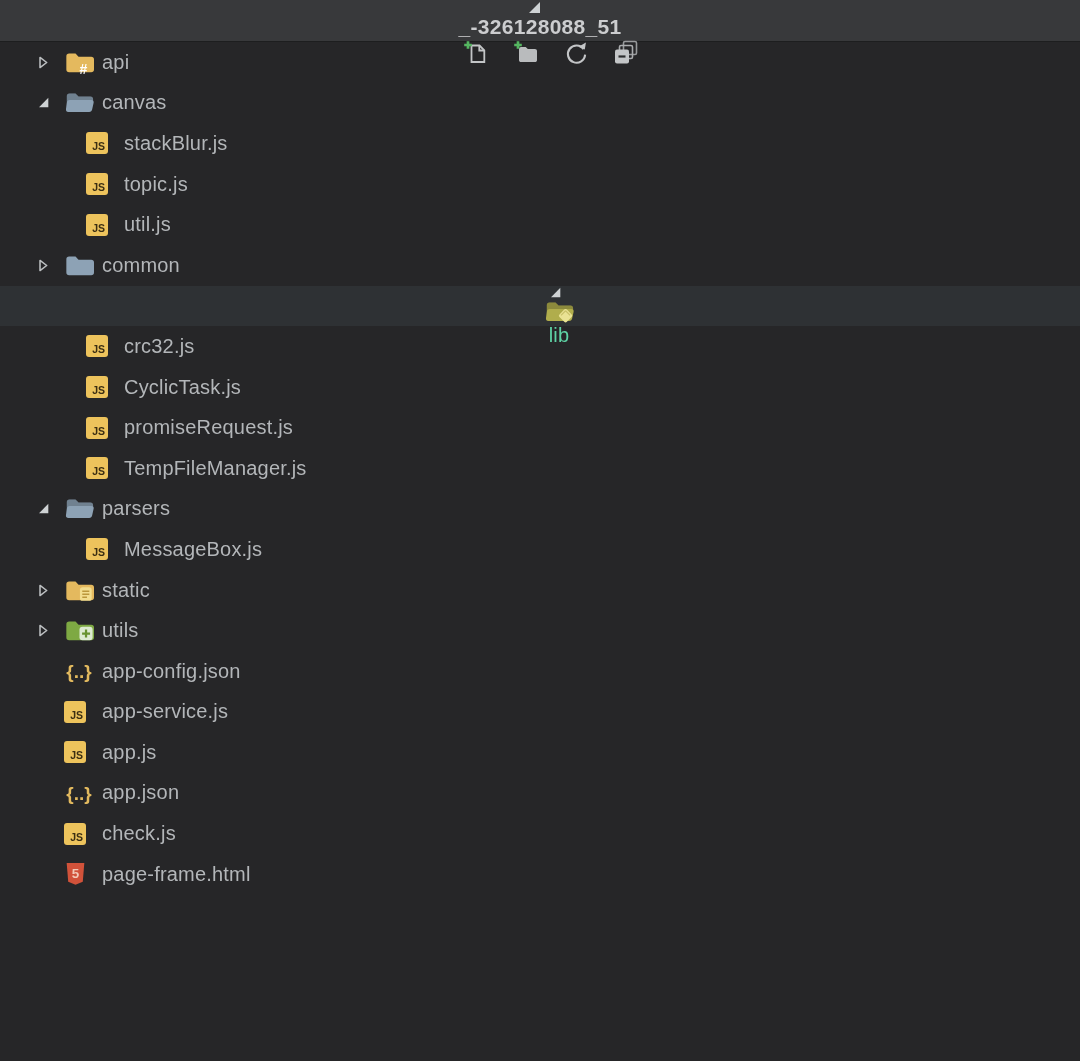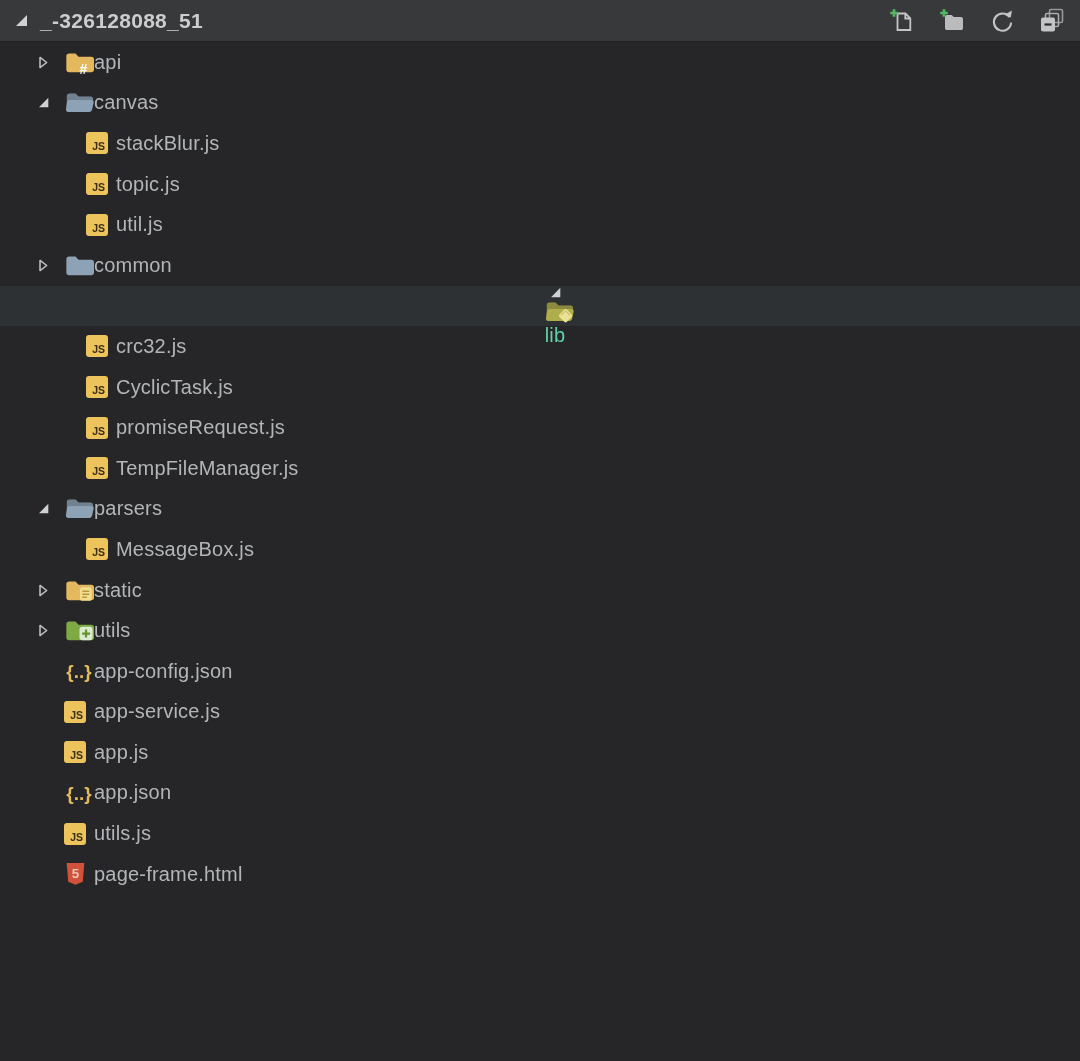--- a/index.html
+++ b/index.html
@@ -4,33 +4,33 @@
 <style>
   html,body{margin:0;padding:0;background:#262628;}
   .panel{
     position:relative;width:1080px;height:1061px;overflow:hidden;
     background:#262628;
     font-family:"Liberation Sans","DejaVu Sans",sans-serif;
     -webkit-font-smoothing:antialiased;
   }
   .header{
     height:42px;background:#38393b;border-bottom:1px solid #1d1e1f;
-    display:flex;align-items:center;padding:0 14px 0 14px;box-sizing:border-box;
+    display:flex;align-items:center;padding:0 14px 0 14px;box-sizing:border-box;flex-direction:column;
   }
   .header .tri{width:17px;height:15px;margin-right:9px;display:flex;align-items:center;}
   .title{color:#cccdcf;font-size:21px;font-weight:700;letter-spacing:.3px;white-space:nowrap;}
   .spacer{flex:1;}
   .hbtn{width:28px;height:28px;margin-left:22px;display:flex;align-items:center;justify-content:center;cursor:pointer;flex:none;}
   .tree{position:relative;}
   .row{height:40.6px;display:flex;align-items:center;box-sizing:border-box;cursor:pointer;}
   .row.depth0{padding-left:30px;}
   .row.depth1{padding-left:52px;}
   .slot-arrow{width:26px;flex:none;display:flex;align-items:center;justify-content:center;}
   .slot-icon{width:30px;margin-left:8px;flex:none;display:flex;align-items:center;}
-  .label{margin-left:0;font-size:20px;color:#b3b6b9;letter-spacing:.2px;white-space:nowrap;}
+  .label{margin-left:8px;font-size:20px;color:#b3b6b9;letter-spacing:.2px;white-space:nowrap;}
   .row.selected{background:#2e3134;flex-direction:column;}
   svg{display:block;}
   svg text{font-family:"Liberation Sans","DejaVu Sans",sans-serif;}
 </style>
 </head>
 <body>
 
 <div class="panel">
   <div class="header">
     <span class="tri">
@@ -304,21 +304,21 @@
         <span class="label">app.json</span>
       </div>
       <div class="row depth0">
         <span class="slot-arrow"></span>
         <span class="slot-icon">
           <svg viewBox="0 0 22 22" width="22" height="22">
             <rect x="0" y="0" width="22" height="22" rx="3" fill="#edc35c"></rect>
             <text x="19" y="17.5" text-anchor="end" font-size="10.5" font-weight="700" fill="#3b2e12">JS</text>
           </svg>
         </span>
-        <span class="label">utils.js</span>
+        <span class="label">check.js</span>
       </div>
       <div class="row depth0">
         <span class="slot-arrow"></span>
         <span class="slot-icon">
           <svg viewBox="0 0 24 27" width="23" height="26">
             <path d="M2.8 2 h18.4 l-1.6 19.6 -7.6 3.2 -7.6 -3.2 z" fill="#d1523a"></path>
             <text x="12" y="17.8" text-anchor="middle" font-size="14" font-weight="800" fill="#f2cab8">5</text>
           </svg>
         </span>
         <span class="label">page-frame.html</span>

